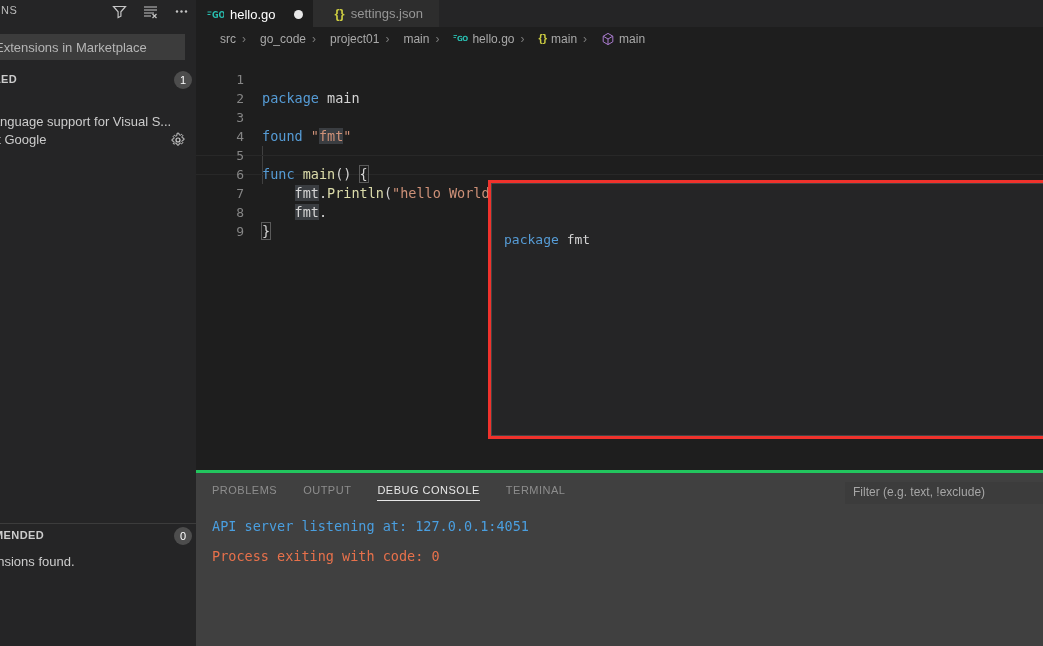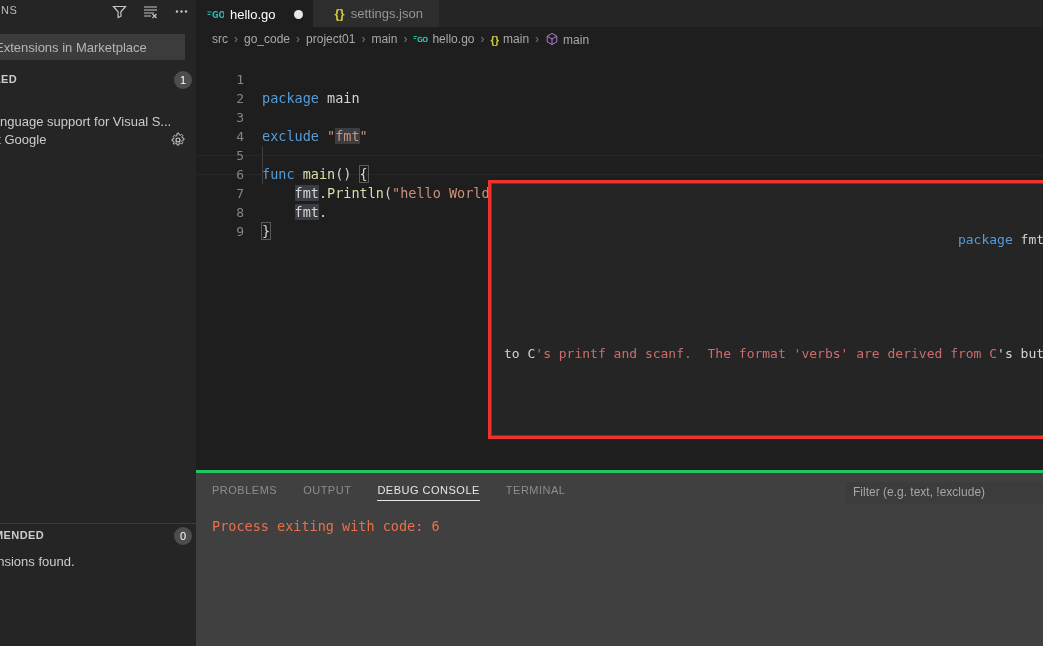--- a/index.html
+++ b/index.html
@@ -109,21 +109,21 @@
 
   
   .breadcrumb {
     position: absolute; left: 0; top: 27px;
     width: 847px; height: 24px;
     display: flex; align-items: center;
     padding-left: 16px; box-sizing: border-box;
     font-size: 12px; color: #a9a9a9;
     white-space: nowrap;
   }
-  .bc-item { display: inline-flex; align-items: flex-end; gap: 4px; }
+  .bc-item { display: inline-flex; align-items: flex-start; gap: 4px; margin-left: 8px; }
   .bc-sep { margin: 0 6px; color: #7a7a7a; font-size: 12px; }
   .bc-go { font-size: 9px; font-weight: bold; color: #29beb0; letter-spacing: -.4px; }
   .bc-json { font-size: 11px; font-weight: bold; color: #cbcb41; }
 
   
   .code-area {
     position: absolute; left: 0; top: 51px;
     width: 847px; height: 415px;
     background: #1e1e1e;
     overflow: hidden;
@@ -361,21 +361,21 @@
       <div class="code-line" style="top:0px;">
         <span class="ln">1</span>
         <span class="ltxt"><span class="k-kw">package</span><span class="k-plain"> main</span></span>
       </div>
       <div class="code-line" style="top:19px;">
         <span class="ln">2</span>
         <span class="ltxt"></span>
       </div>
       <div class="code-line" style="top:38px;">
         <span class="ln">3</span>
-        <span class="ltxt"><span class="k-kw">exclude</span><span class="k-plain"> </span><span class="k-str">"</span><span class="k-str hl-occ">fmt</span><span class="k-str">"</span></span>
+        <span class="ltxt"><span class="k-kw">found</span><span class="k-plain"> </span><span class="k-str">"</span><span class="k-str hl-occ">fmt</span><span class="k-str">"</span></span>
       </div>
       <div class="code-line" style="top:57px;">
         <span class="ln">4</span>
         <span class="ltxt"></span>
       </div>
       <div class="code-line" style="top:76px;">
         <span class="ln">5</span>
         <span class="ltxt"><span class="k-kw">func</span><span class="k-plain"> </span><span class="k-fn">main</span><span class="k-plain">() </span><span class="k-brace k-brace-match">{</span></span>
       </div>
       <div class="code-line" style="top:95px;">
@@ -394,21 +394,20 @@
         <span class="ln">9</span>
         <span class="ltxt"></span>
       </div>
     </div>
 
     <div class="hover-popup">
       <div class="hover-inner">
         <div class="hover-doc">
           <div class="doc-line"><span class="d-kw">package </span><span>fmt</span></div>
           <div class="doc-line"> </div>
-          <div class="doc-line"><span>to C</span><span class="d-str">'s printf and scanf.  The format 'verbs</span><span class="d-str">' are derived from C</span><span>'s but</span></div>
           
           
           
           
           
           
           
           
           
           
@@ -421,18 +420,19 @@
       <div class="panel-tabs">
         <div class="ptab">PROBLEMS</div>
         <div class="ptab">OUTPUT</div>
         <div class="ptab active">DEBUG CONSOLE</div>
         <div class="ptab">TERMINAL</div>
         <div class="filter-box">
           <div class="filter-text">Filter (e.g. text, !exclude)</div>
         </div>
       </div>
       <div class="console-out">
-        <div class="cons-line c-red">Process exiting with code: 6</div>
+        <div class="cons-line c-blue">API server listening at: 127.0.0.1:4051</div>
+        <div class="cons-line c-red">Process exiting with code: 0</div>
       </div>
     </div>
 
   </div>
 </div>
 
 </body></html>

